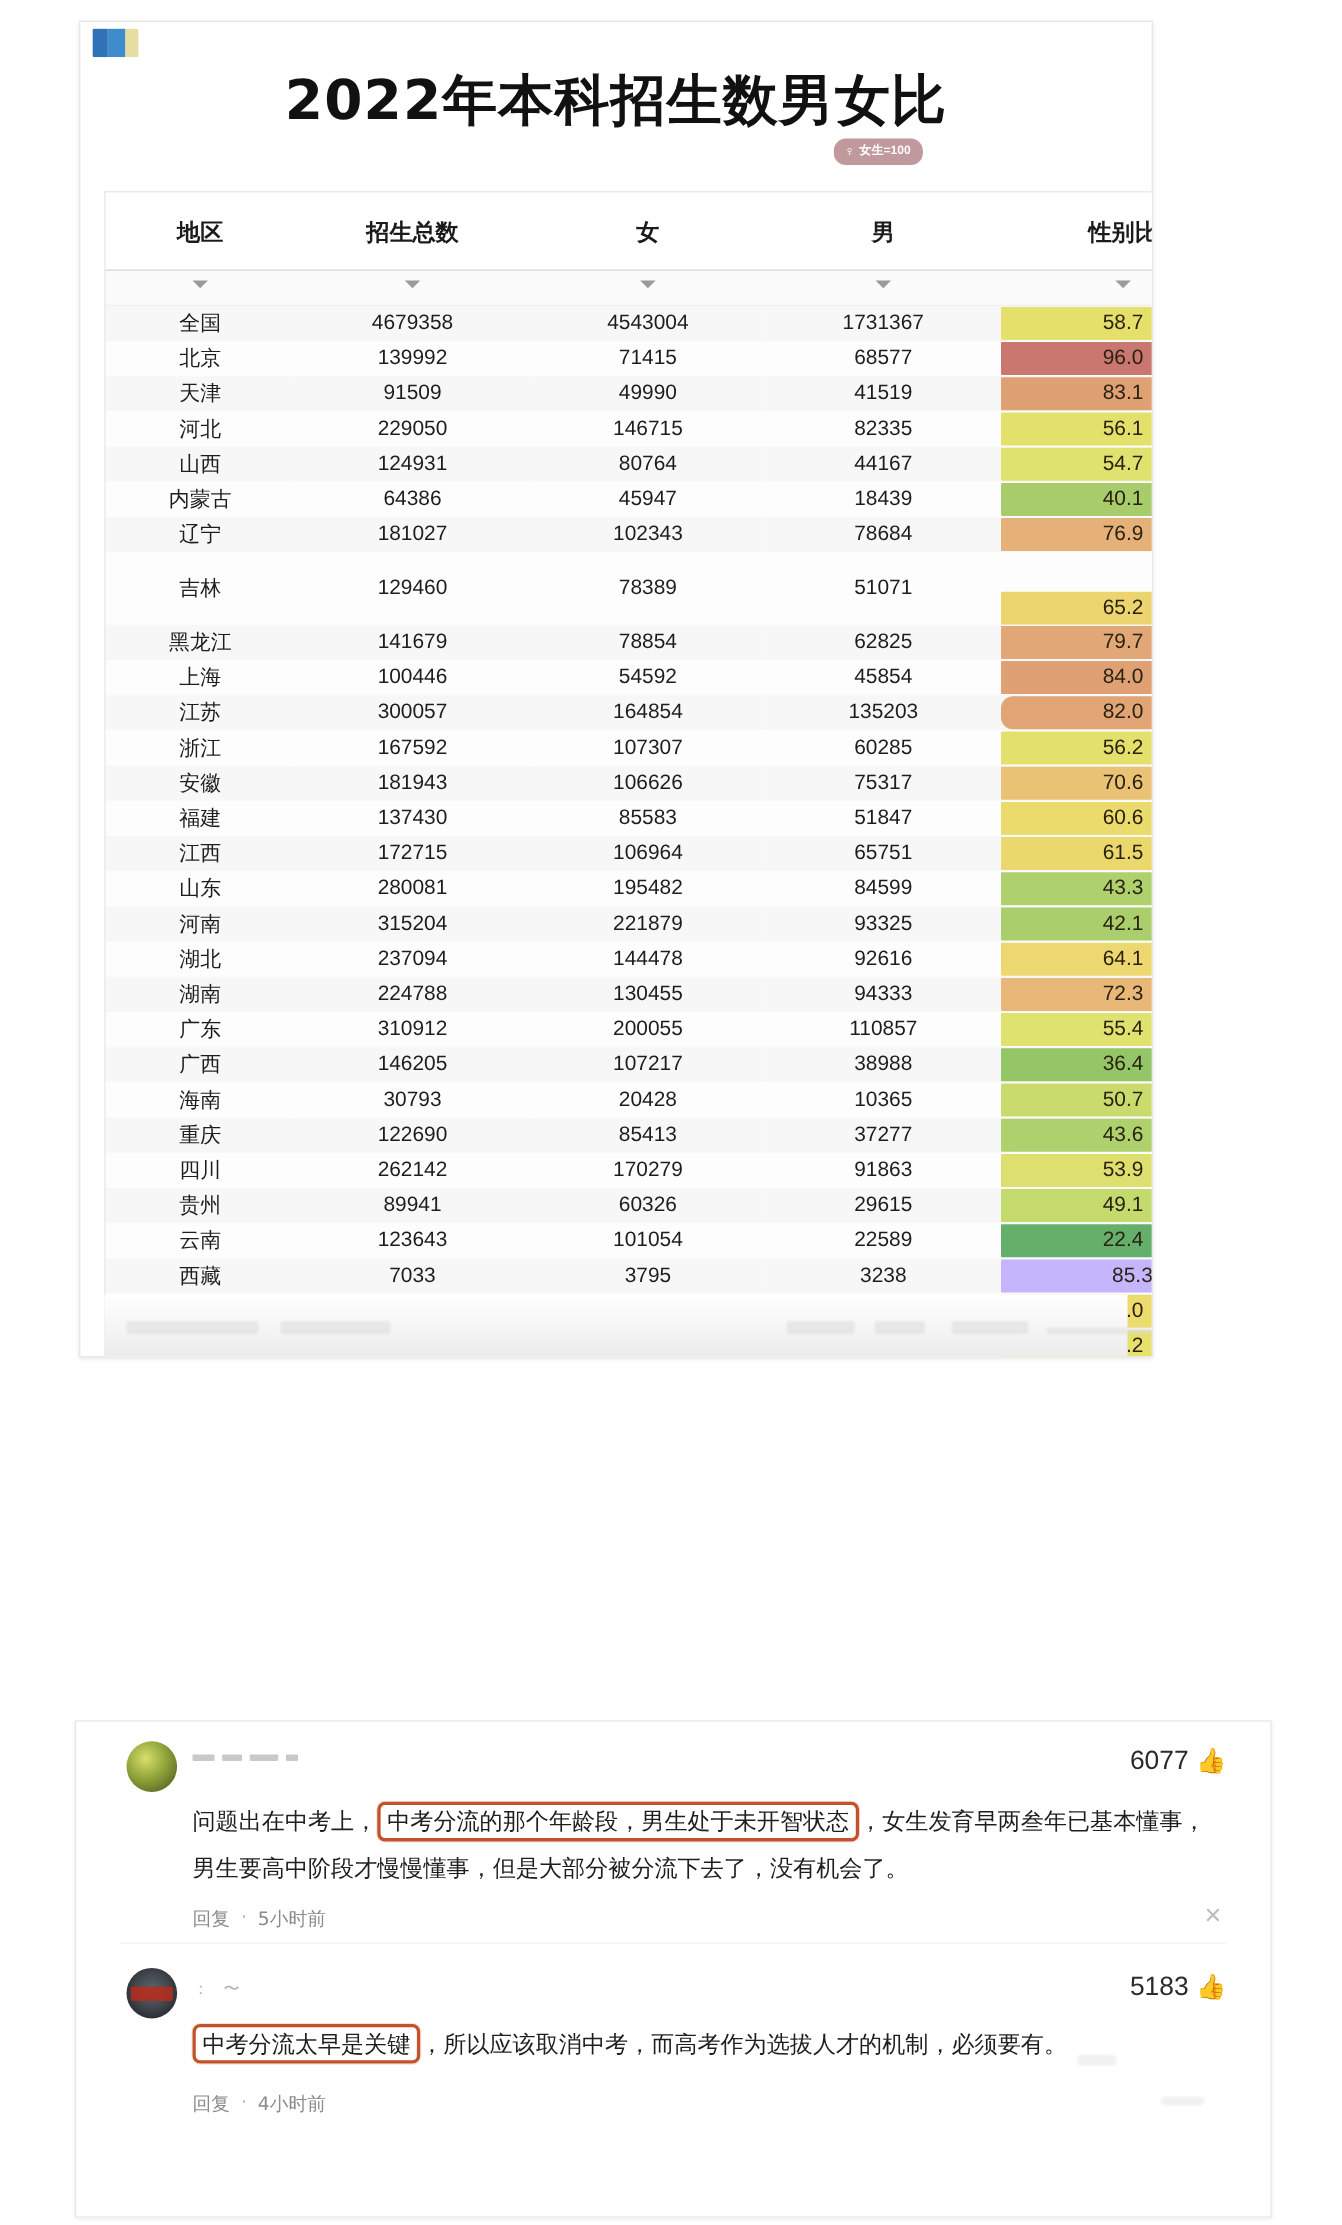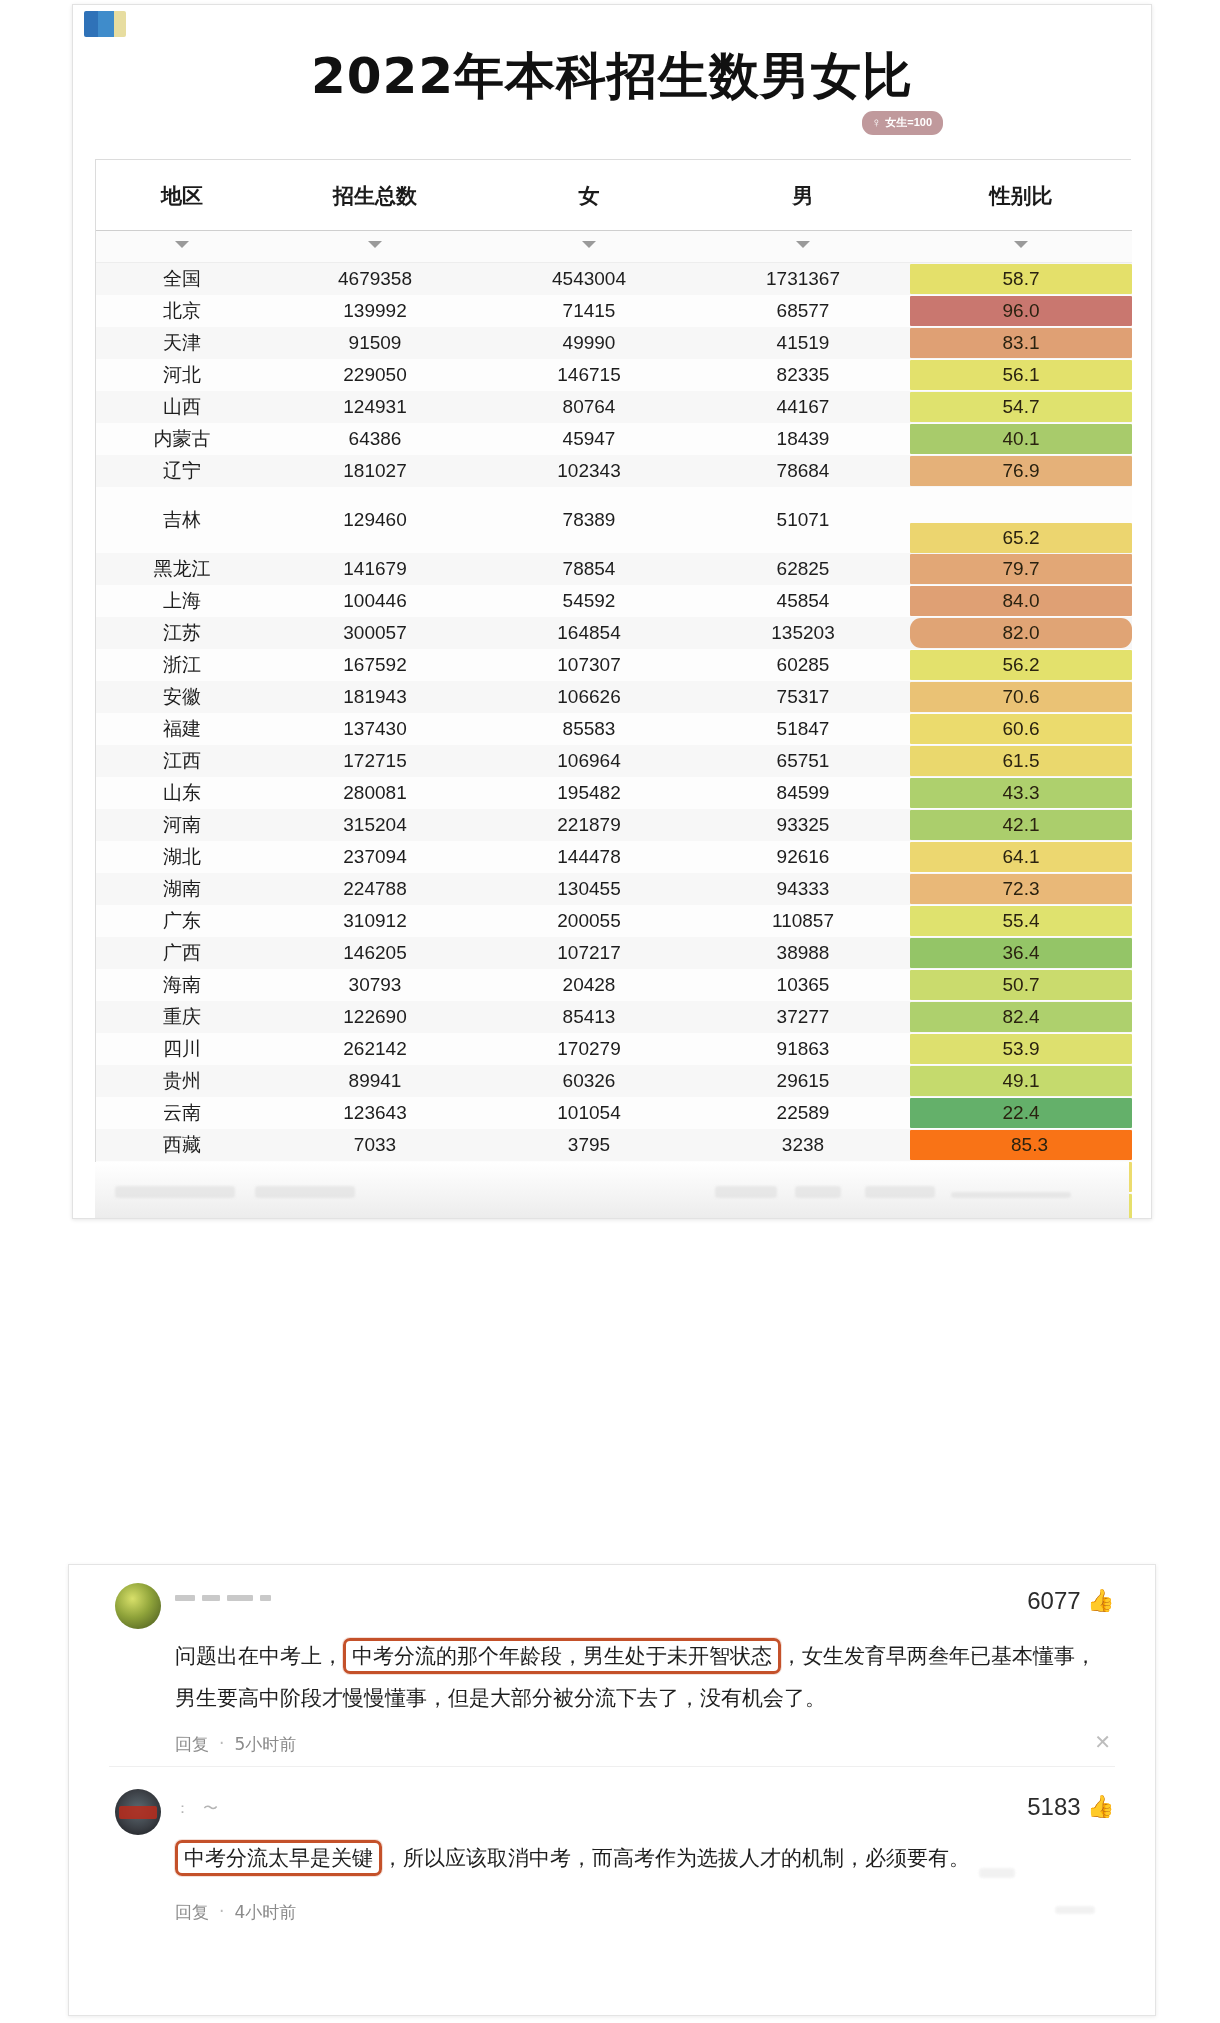--- a/index.html
+++ b/index.html
@@ -12,22 +12,22 @@
 
   
   .page-bg {
     position: absolute; inset: 0;
     background: #ffffff;
   }
 
   
   .sheet-card {
     position: absolute;
-    left: 72px; top: 4px;
-    width: 1080px; height: 1215px;
+    left: 72px; top: 19px;
+    width: 976px; height: 1215px;
     background: #ffffff;
     border: 1px solid #e2e2e2;
     box-shadow: 0 1px 4px rgba(0,0,0,.10);
     overflow: hidden;
   }
   .corner-tab {
     position: absolute;
     left: 11px; top: 6px;
     width: 42px; height: 26px;
     display: flex;
@@ -495,21 +495,21 @@
             <td class="ratio">
               <span class="chip" style="background: rgb(202, 219, 109);">50.7</span>
             </td>
           </tr>
           <tr class="drow">
             <td class="region">重庆</td>
             <td>122690</td>
             <td>85413</td>
             <td>37277</td>
             <td class="ratio">
-              <span class="chip" style="background: rgb(174, 208, 109);">82.4</span>
+              <span class="chip" style="background: rgb(174, 208, 109);">43.6</span>
             </td>
           </tr>
           <tr class="drow">
             <td class="region">四川</td>
             <td>262142</td>
             <td>170279</td>
             <td>91863</td>
             <td class="ratio">
               <span class="chip" style="background: rgb(221, 224, 110);">53.9</span>
             </td>
@@ -531,21 +531,21 @@
             <td class="ratio">
               <span class="chip" style="background: rgb(100, 176, 106);">22.4</span>
             </td>
           </tr>
           <tr class="drow">
             <td class="region">西藏</td>
             <td>7033</td>
             <td>3795</td>
             <td>3238</td>
             <td class="ratio">
-              <span class="chip" style="background: #f97316; padding-left: 17px;">85.3</span>
+              <span class="chip" style="background: #c4b5fd; padding-left: 17px;">85.3</span>
             </td>
           </tr>
           <tr class="drow">
             <td class="region">陕西</td>
             <td>181413</td>
             <td>113361</td>
             <td>68052</td>
             <td class="ratio">
               <span class="chip" style="background: rgb(236, 220, 110);">60.0</span>
             </td>

